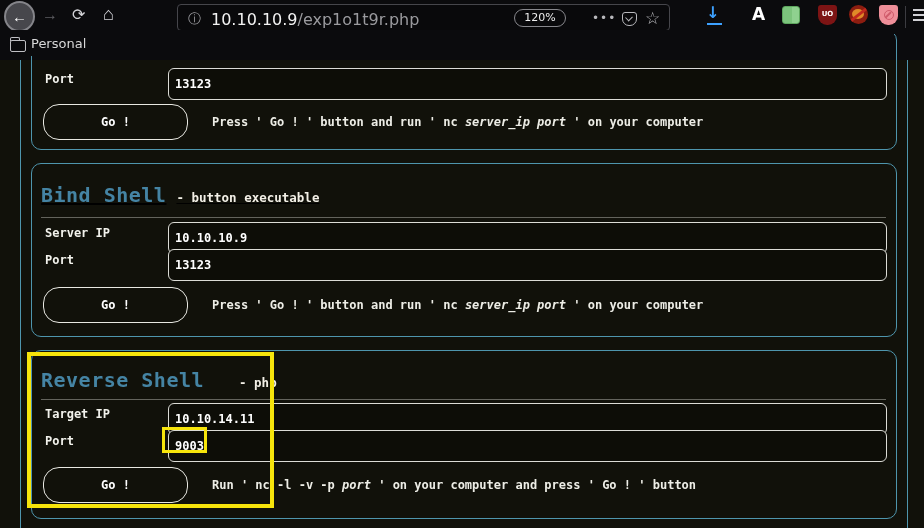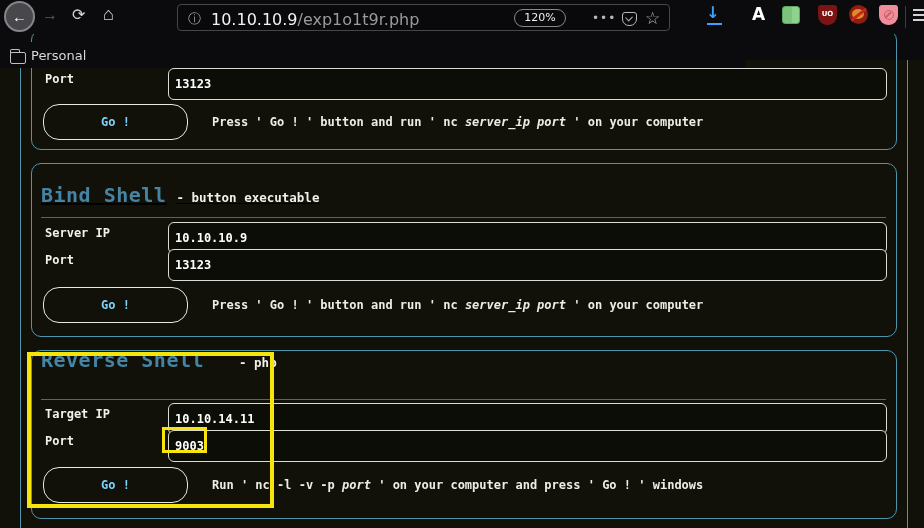--- a/index.html
+++ b/index.html
@@ -18,34 +18,34 @@
   #sec3{ top:350px; height:169px; }
   .heading{ position:absolute; left:41px; display:flex; align-items:baseline; gap:10px; white-space:pre; }
   .heading .title{ color:#4584a4; font:bold 20px "DejaVu Sans Mono","Liberation Mono",monospace; letter-spacing:.5px; }
   .heading .subtitle{ color:#f2efe6; font:bold 12.5px "DejaVu Sans Mono","Liberation Mono",monospace; }
   .rule{ position:absolute; left:41px; width:845px; height:1px; background:#63635c; }
   .flabel{ position:absolute; left:45px; color:#f2f2ec; font:bold 12px "DejaVu Sans Mono","Liberation Mono",monospace; }
   .finput{ position:absolute; left:168px; width:719px; height:21px; background:#0d0d07;
            border:1px solid #dcdcd6; border-radius:6px; color:#ffffff; padding:15px 6px;
            font:bold 12px "DejaVu Sans Mono","Liberation Mono",monospace; outline:none; }
   .gobtn{ position:absolute; left:43px; width:145px; height:36px; background:transparent;
-          border:1px solid #e8e8e2; border-radius:16px; color:#7dd3fc;
+          border:1px solid #e8e8e2; border-radius:16px; color:#ffffff;
           font:bold 12px "DejaVu Sans Mono","Liberation Mono",monospace; }
   .note{ position:absolute; left:212px; color:#ededе6; color:#edede6; white-space:pre;
          font:bold 12px "DejaVu Sans Mono","Liberation Mono",monospace; }
   .note .em{ font-style:italic; }
 
   
   .anno{ position:absolute; border-style:solid; border-color:#f6e40b; pointer-events:none; z-index:40; }
   #anno-big{ left:27px; top:352px; width:247px; height:156px; border-width:4px; }
   #anno-small{ left:162px; top:427px; width:45px; height:26px; border-width:3px; }
 
   
   .toolbar{ position:absolute; left:0; top:0; width:924px; height:34px; background:#0b0b0d; z-index:50; }
-  .bookbar{ position:absolute; left:0; top:42px; width:745px; height:26px; background:#0b0b0d; z-index:50; }
+  .bookbar{ position:absolute; left:0; top:30px; width:745px; height:26px; background:#0b0b0d; z-index:50; }
 
   .navbtn{ position:absolute; background:none; border:none; cursor:default; }
   #back-btn{ left:4px; top:1px; width:31px; height:31px; border-radius:50%;
              background:#47474c; border:2px solid #85858a; color:#fff; font-size:15px; line-height:26px; text-align:center; }
   #fwd-btn{ left:42px; top:6px; color:#5e5e62; font-size:16px; font-weight:bold; }
   #reload-btn{ left:72px; top:5px; color:#d2d2d6; font-size:16px; }
   #home-btn{ left:103px; top:4px; color:#d2d2d6; font-size:18px; }
 
   .urlbar{ position:absolute; left:177px; top:4px; width:493px; height:27px;
            background:#09090b; border:1px solid #46464b; border-radius:4px; }
@@ -114,31 +114,31 @@
   </div>
   <div class="rule" style="top:217px;"></div>
   <div class="flabel" style="top:226px;">Server IP</div>
   <input class="finput" style="top: 222px;" value="10.10.10.9">
   <div class="flabel" style="top:253px;">Port</div>
   <input class="finput" style="top: 249px;" value="13123">
   <button class="gobtn" style="top:287px;">Go !</button>
   <div class="note" style="top:298px;"><span>Press ' Go ! ' button and run ' nc </span><span class="em">server_ip port</span><span> ' on your computer</span></div>
 
   <div class="section" id="sec3"></div>
-  <div class="heading" style="top:348px;gap:35px;">
+  <div class="heading" style="top:368px;gap:35px;">
     <span class="title">Reverse Shell</span>
     <span class="subtitle">- php</span>
   </div>
   <div class="rule" style="top:399px;"></div>
   <div class="flabel" style="top:407px;">Target IP</div>
   <input class="finput" style="top: 403px;" value="10.10.14.11">
   <div class="flabel" style="top:434px;">Port</div>
   <input class="finput" style="top: 430px;" value="9003">
   <button class="gobtn" style="top:467px;">Go !</button>
-  <div class="note" style="top:478px;"><span>Run ' nc -l -v -p </span><span class="em">port</span><span> ' on your computer and press ' Go ! ' windows</span></div>
+  <div class="note" style="top:478px;"><span>Run ' nc -l -v -p </span><span class="em">port</span><span> ' on your computer and press ' Go ! ' button</span></div>
 
   <div class="anno" id="anno-big"></div>
   <div class="anno" id="anno-small"></div>
 
   <div class="toolbar">
     <button class="navbtn" id="back-btn">←</button>
     <button class="navbtn" id="fwd-btn">→</button>
     <button class="navbtn" id="reload-btn">⟳</button>
     <button class="navbtn" id="home-btn">⌂</button>
 

